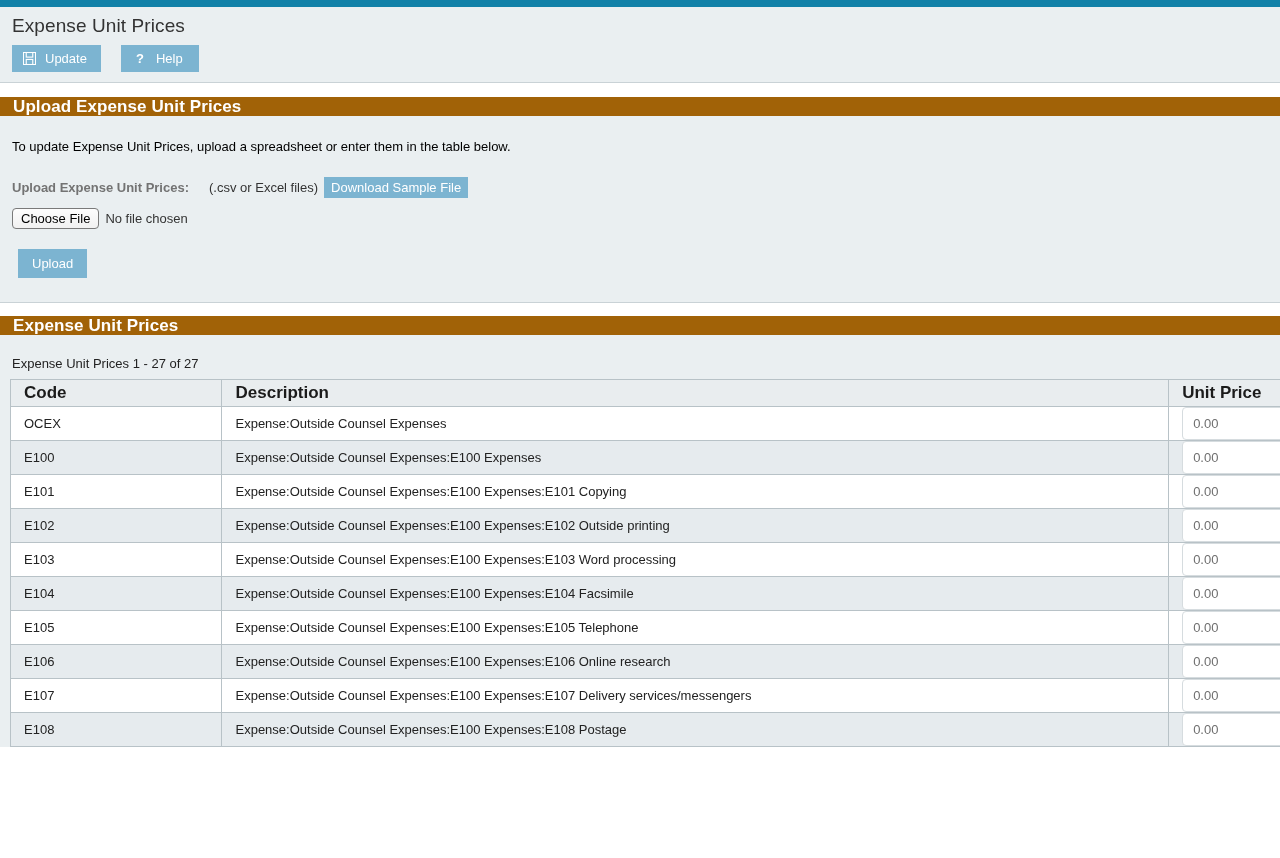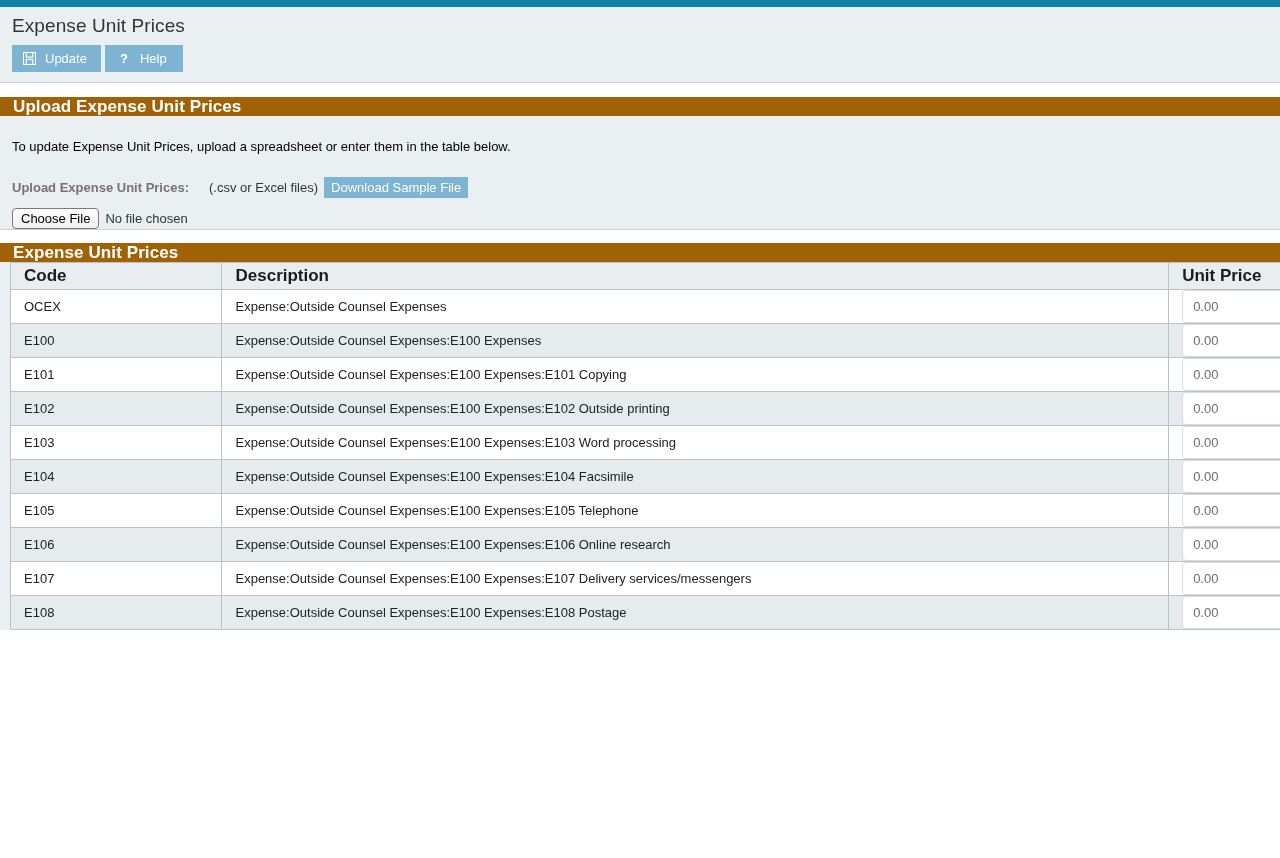--- a/index.html
+++ b/index.html
@@ -29,21 +29,21 @@
   .page-title {
     font-size: 19px;
     font-weight: 400;
     color: #333333;
     padding: 2px 0 8px 12px;
     letter-spacing: 0.1px;
   }
   .toolbar {
     padding-left: 12px;
     display: flex;
-    gap: 4px;
+    gap: 20px;
   }
   .tb-btn {
     background: #7cb4d1;
     color: #ffffff;
     border: none;
     height: 27px;
     padding: 0 14px 0 10px;
     display: inline-flex;
     align-items: center;
     gap: 9px;
@@ -248,26 +248,30 @@
     <span class="upload-label">Upload Expense Unit Prices:</span>
     <span class="filetypes">(.csv or Excel files)</span>
     <button class="sample-btn">Download Sample File</button>
   </div>
 
   <div class="file-row">
     <button class="choose-file">Choose File</button>
     <span class="no-file">No file chosen</span>
   </div>
 
+  <div class="upload-btn-row">
+    <button class="upload-btn">Upload</button>
+  </div>
 </div>
 <div class="panel-divider"></div>
 <div class="between-panels"></div>
 
 <div class="panel-head">Expense Unit Prices</div>
 <div class="results-body">
+  <div class="result-count">Expense Unit Prices 1 - 27 of 27</div>
 
   <table class="grid">
     <colgroup>
       <col class="col-code">
         <col class="col-desc">
         <col class="col-price">
     </colgroup>
     <thead>
       <tr>
         <th>Code</th>

